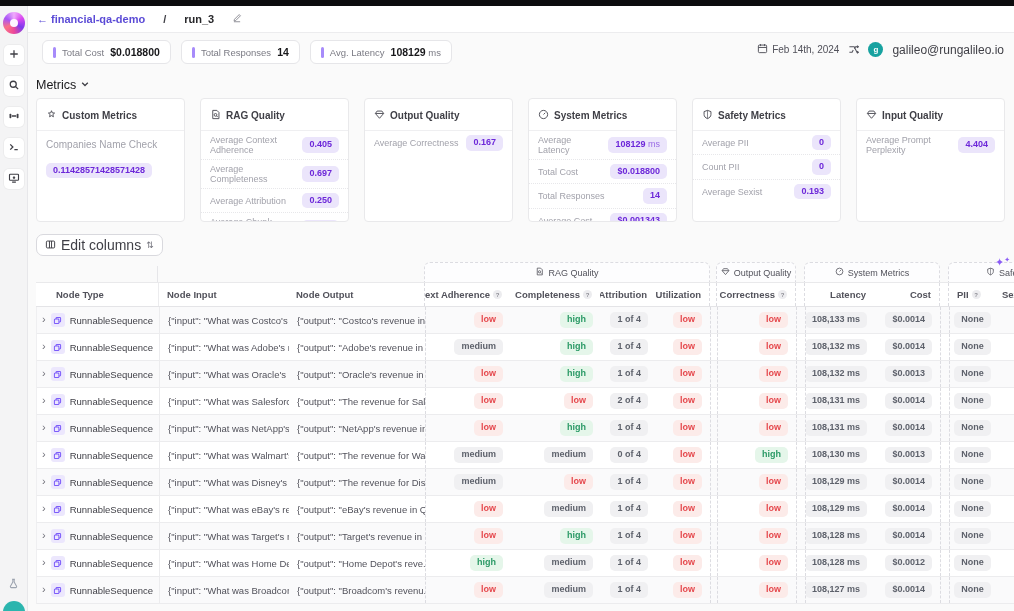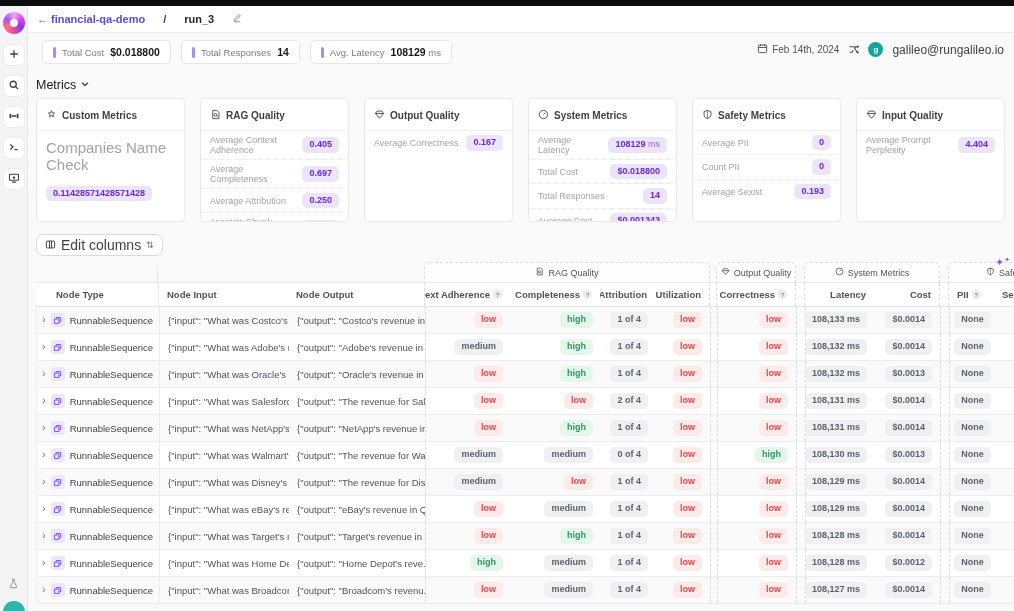--- a/index.html
+++ b/index.html
@@ -38,21 +38,21 @@
   .sec-title svg{width:10px;height:10px;color:#3f3f46}
   .cards{position:absolute;left:36px;top:98px;display:flex;gap:15px}
   .card{width:149px;height:124px;background:#fff;border:1px solid #e9e9eb;border-radius:4px;overflow:hidden}
   .card-h{display:flex;align-items:center;gap:5px;padding:7px 9px 6px;border-bottom:1px solid #efeff1;color:#52525b}
   .card-h svg{width:11px;height:11px}
   .card-h .t{font-size:10px;font-weight:700;color:#3f3f46}
   .mrow{display:flex;align-items:center;justify-content:space-between;padding:4px 9px;min-height:24px;border-bottom:1px dotted #e7e7ea}
   .mrow:last-child{border-bottom:none}
   .mrow .lbl{font-size:9px;color:#a2a2ab;padding-right:4px}
   .custom-body{padding:8px 9px}
-  .custom-body .lbl{font-size:15px;color:#a2a2ab;display:block;margin-bottom:9px}
+  .custom-body .lbl{font-size:10px;color:#a2a2ab;display:block;margin-bottom:9px}
   .badge{display:inline-block;padding:2px 7px;border-radius:5px;font-size:9px;font-weight:700;line-height:1.25;white-space:nowrap}
   .badge .u{font-weight:400;opacity:.65}
   .badge.purple{background:#ebe5fb;color:#6d28d9}
   .badge.red{background:#fcebe9;color:#e5484d}
   .badge.green{background:#e5f6ea;color:#2b9a66}
   .badge.gray{background:#f0f0f2;color:#5d616b;font-weight:600}
   
   .editcols{position:absolute;left:36px;top:234px;height:22px;background:#fff;border:1px solid #d9d9de;border-radius:7px;display:flex;align-items:center;gap:5px;padding:0 8px;cursor:pointer}
   .editcols svg{width:11px;height:11px;color:#3f3f46}
   .editcols .t{font-size:14px;color:#3f3f46}

